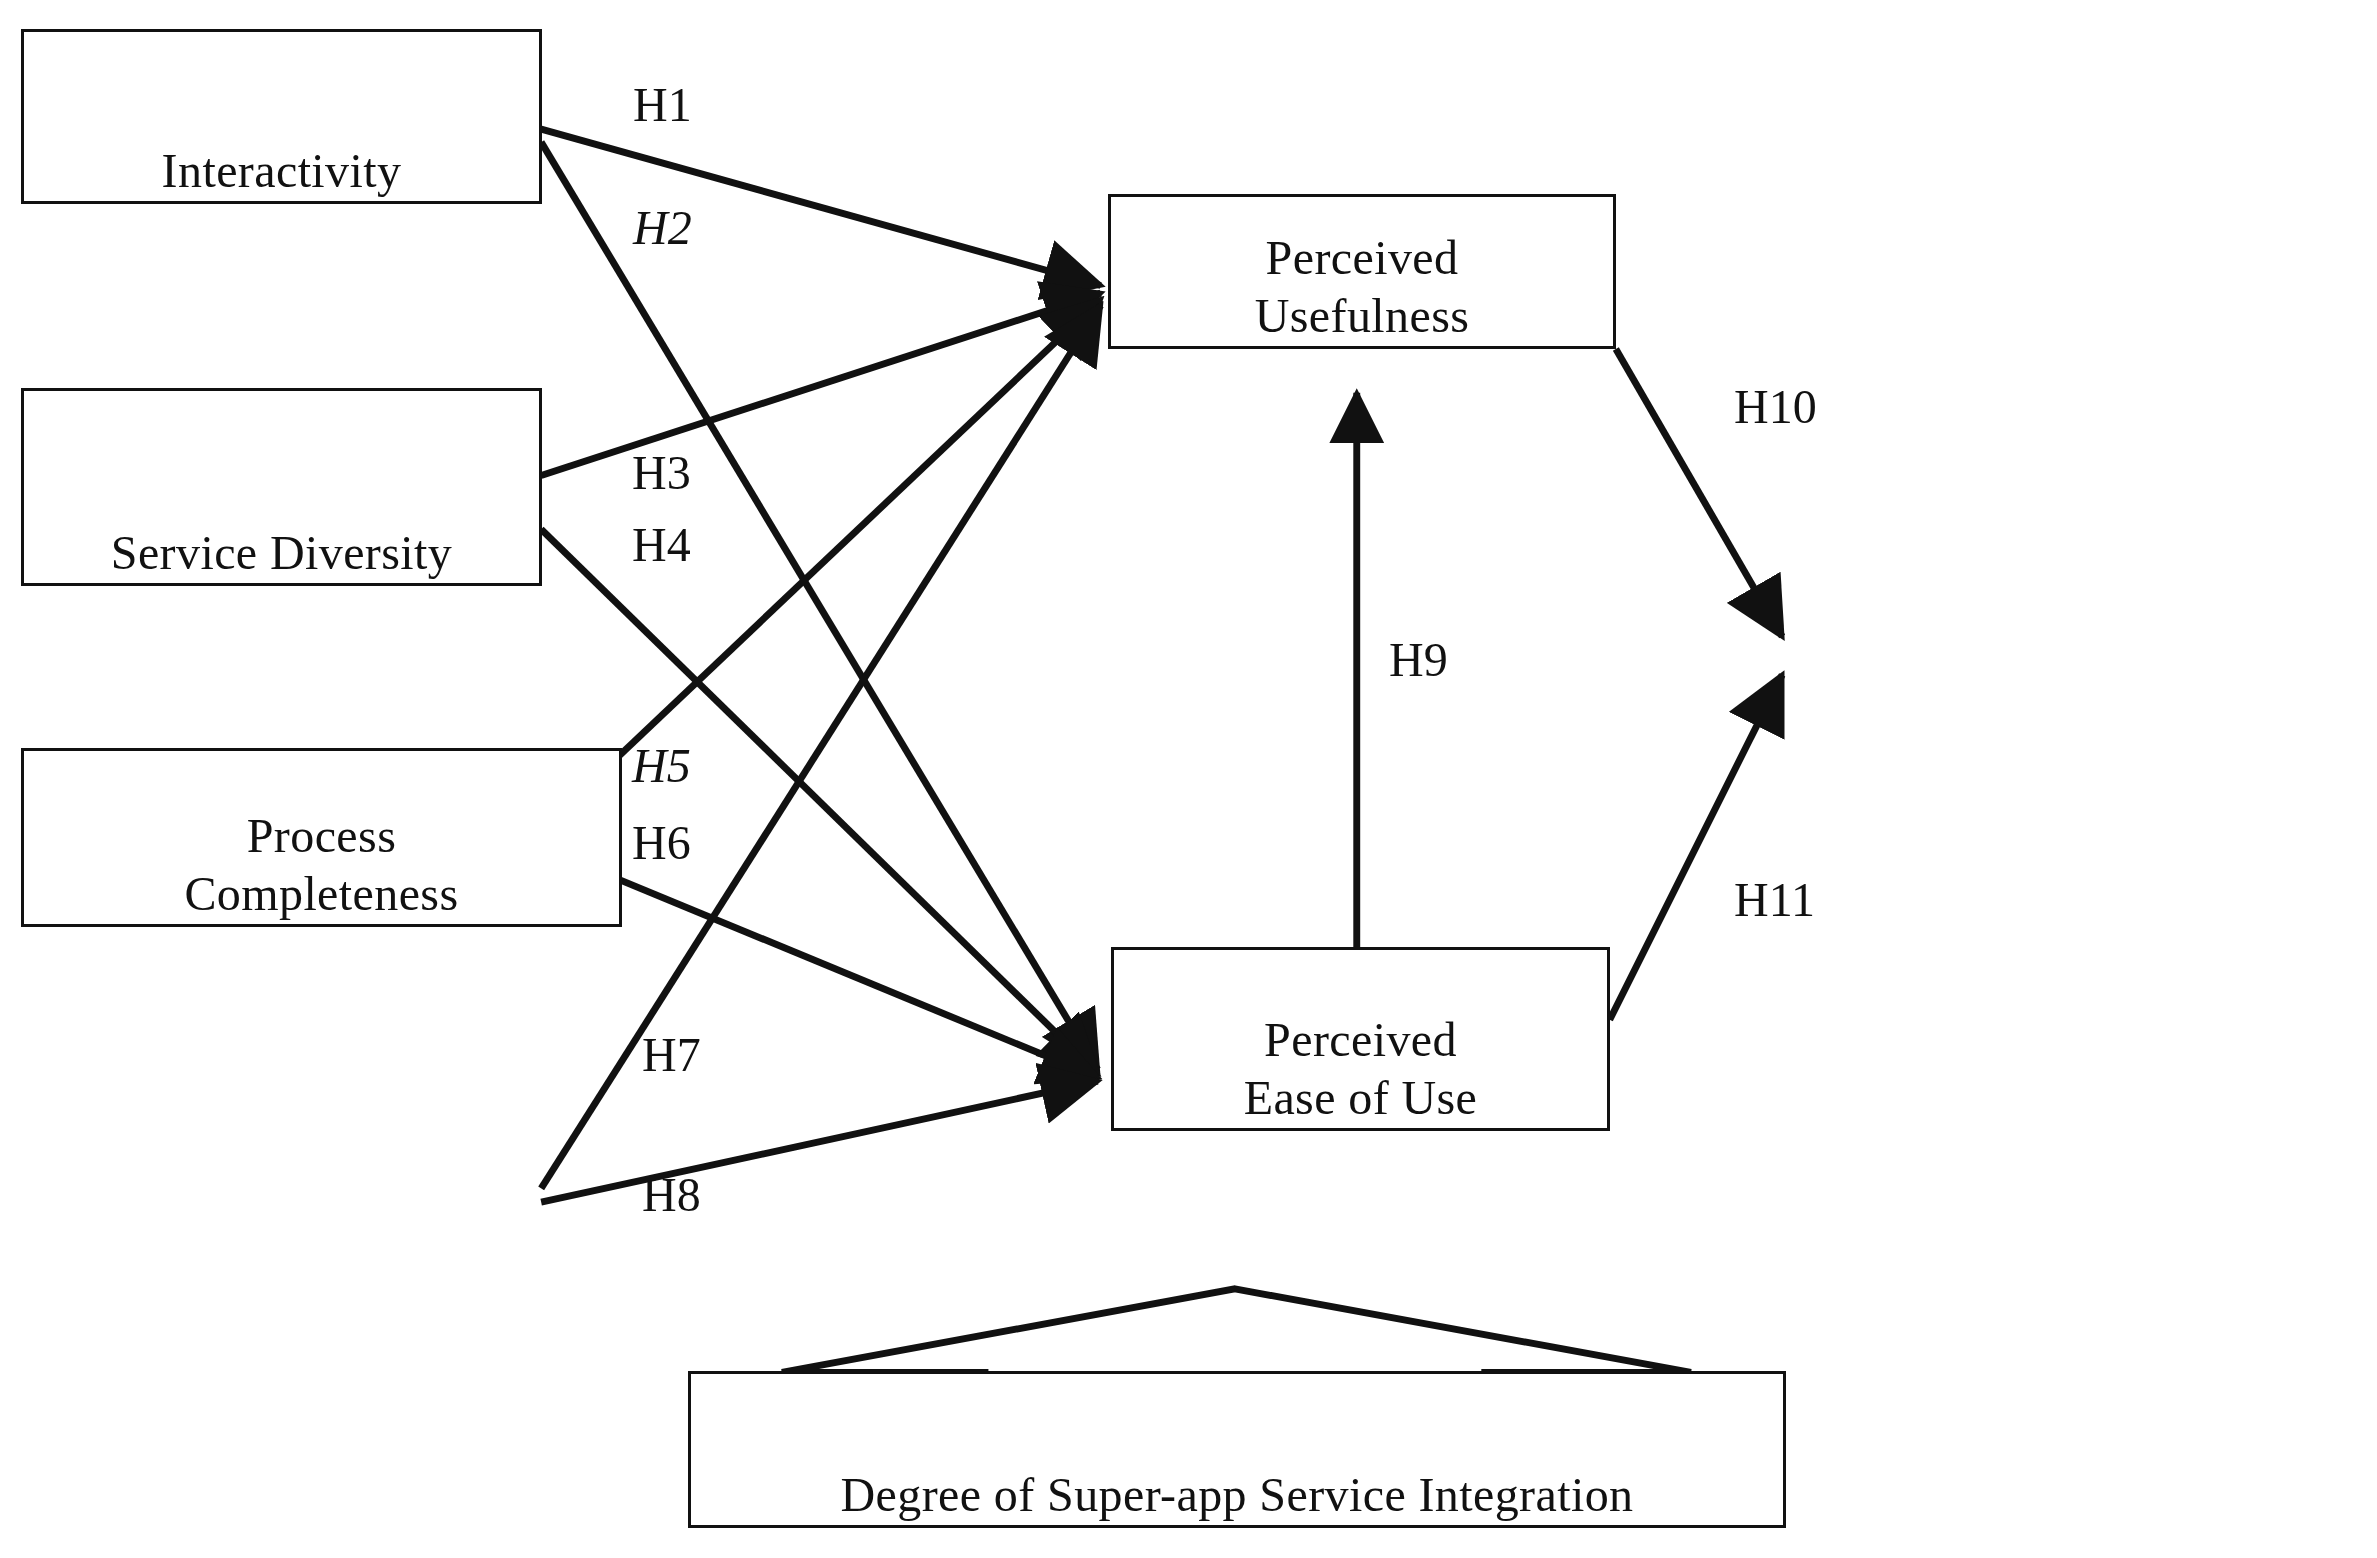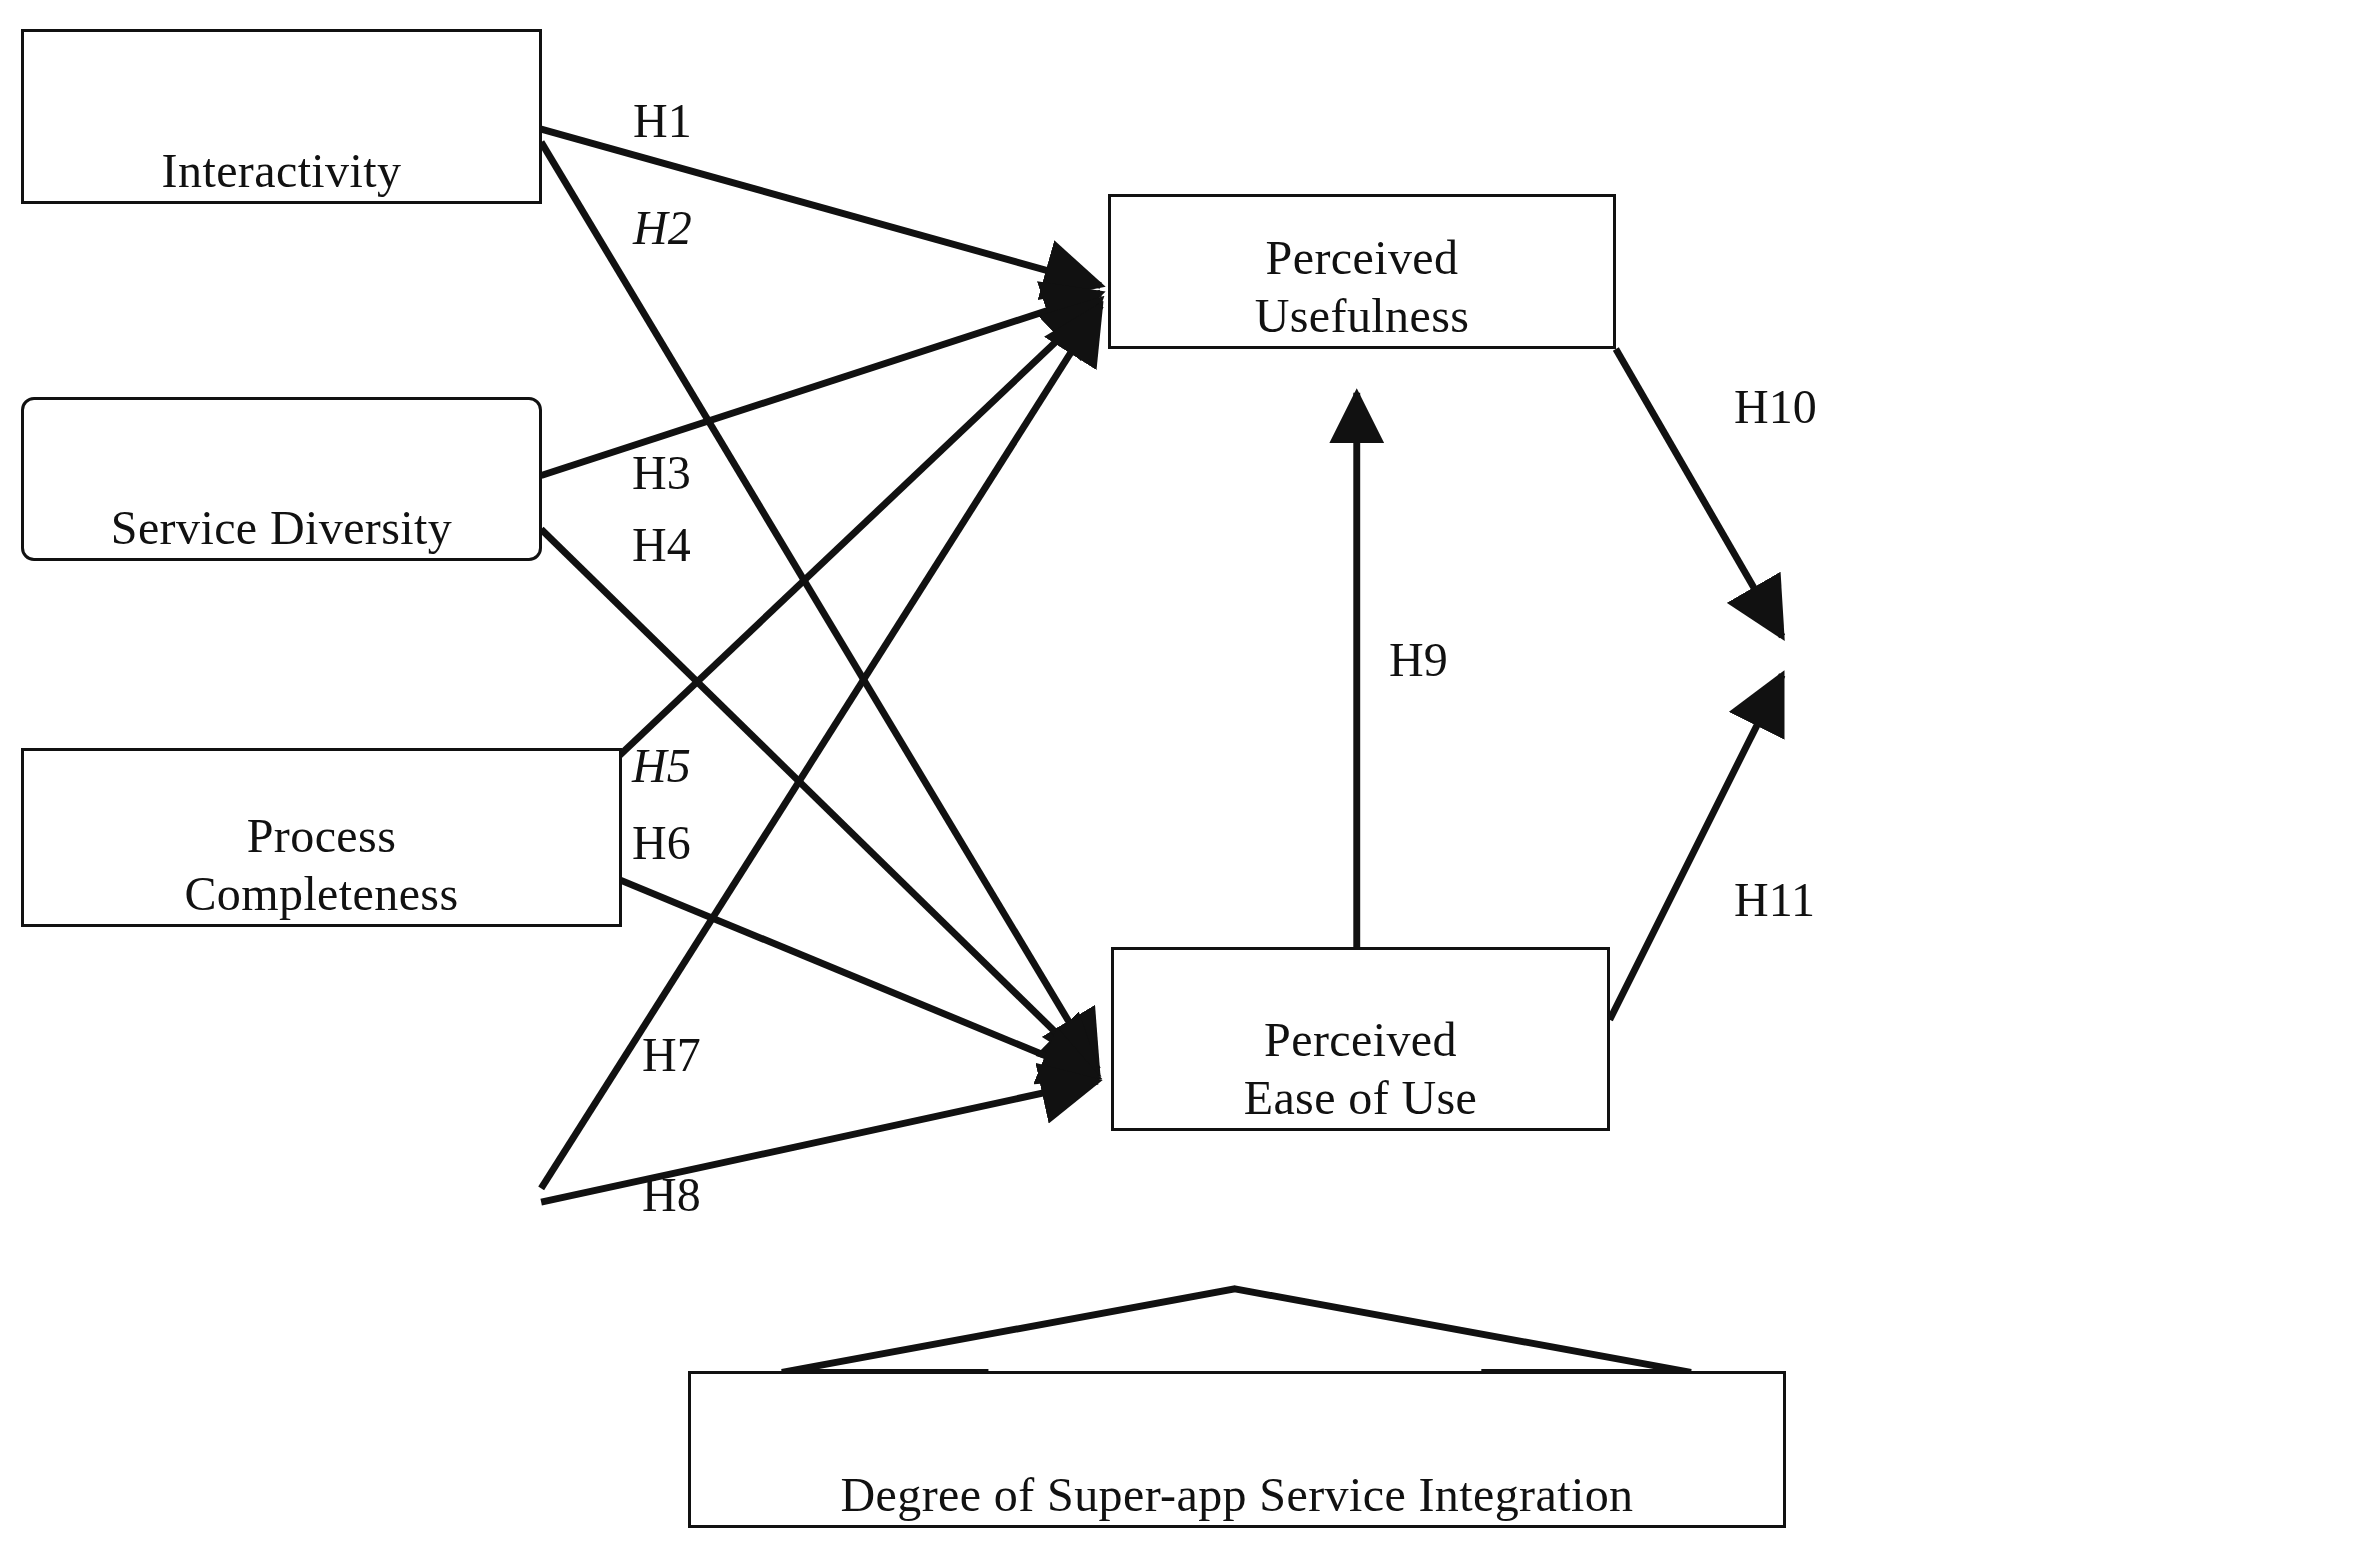--- a/index.html
+++ b/index.html
@@ -98,21 +98,21 @@
              L 1285 1843
              L 1285 1790
              L 1020 1790
              Z" fill="#ffffff" stroke="#111111" stroke-width="9" stroke-linejoin="miter"></path>
   </svg>
 
   <div class="node-box" style="left:21px; top:29px; width:521px; height:175px;">
     <span class="label">Interactivity</span>
   </div>
 
-  <div class="node-box" style="left:21px; top:397px; width:521px; height:164px;border-radius:13px;">
+  <div class="node-box" style="left:21px; top:388px; width:521px; height:198px;">
     <span class="label">Service Diversity</span>
   </div>
 
   <div class="node-box" style="left:21px; top:748px; width:601px; height:179px;">
     <span class="label">Process
 Completeness</span>
   </div>
 
 
   <div class="node-box" style="left:1108px; top:194px; width:508px; height:155px;">
@@ -123,21 +123,21 @@
   <div class="node-box" style="left:1111px; top:947px; width:499px; height:184px;">
     <span class="label">Perceived
 Ease of Use</span>
   </div>
 
 
   <div class="node-box" style="left:688px; top:1371px; width:1098px; height:157px; font-size:48px;">
     <span class="label">Degree of Super-app Service Integration</span>
   </div>
 
-  <span class="hyp-label" style="left:633px; top:81px;margin-top:16px;">H1</span>
+  <span class="hyp-label" style="left:633px; top:81px;">H1</span>
 
   <span class="hyp-label" style="left:633px; top:204px;font-style:italic;">H2</span>
 
   <span class="hyp-label" style="left:632px; top:449px;">H3</span>
 
   <span class="hyp-label" style="left:632px; top:521px;">H4</span>
 
   <span class="hyp-label" style="left:632px; top:742px;font-style:italic;">H5</span>
 
   <span class="hyp-label" style="left:632px; top:819px;">H6</span>

